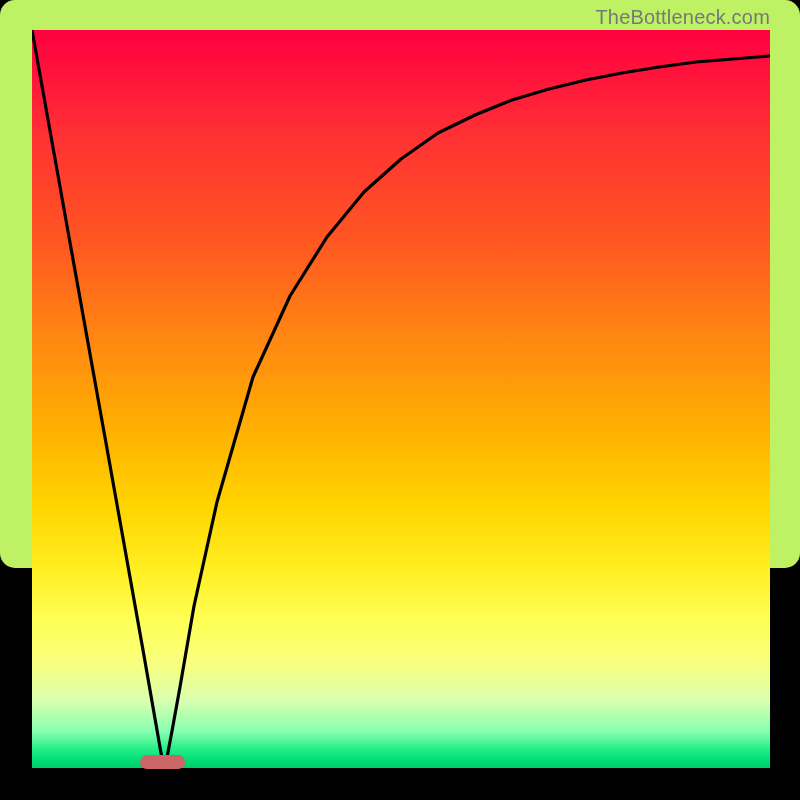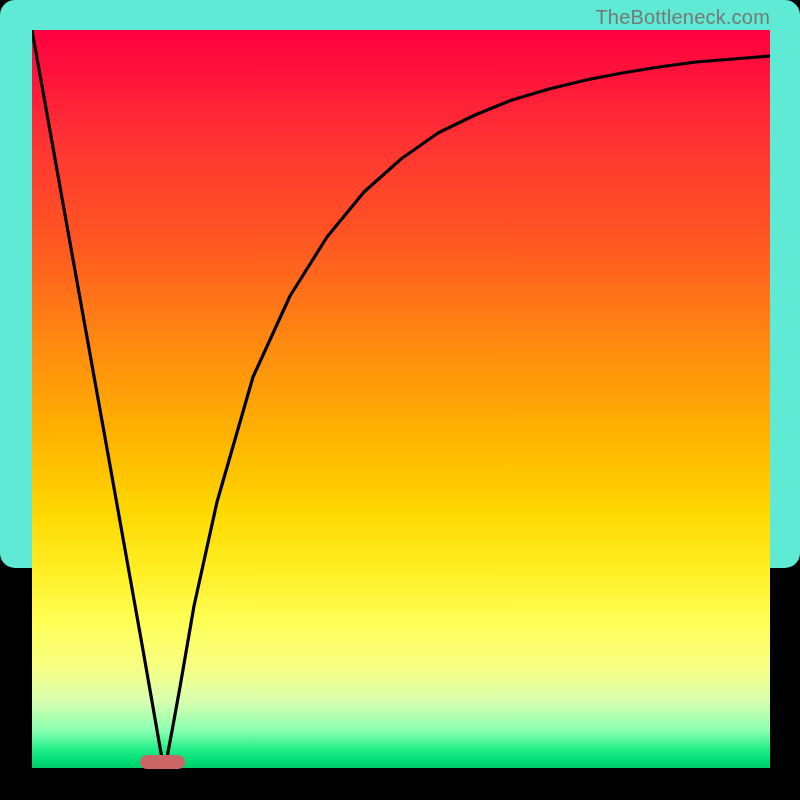--- a/index.html
+++ b/index.html
@@ -1,20 +1,20 @@
 <!DOCTYPE html>
 <html><head>
 <meta charset="utf-8">
 <style>
   * { margin: 0; padding: 0; box-sizing: border-box; }
   html, body { width: 800px; height: 800px; overflow: hidden; background: #000; }
   .frame {
     width: 800px;
     height: 568px;
-    background: #5eead4;
+    background: #bef264;
     position: relative;
     border-radius: 15px;
   }
   .plot-area {
     position: absolute;
     left: 32px;
     top: 30px;
     width: 738px;
     height: 738px;
     background: linear-gradient(to bottom,

